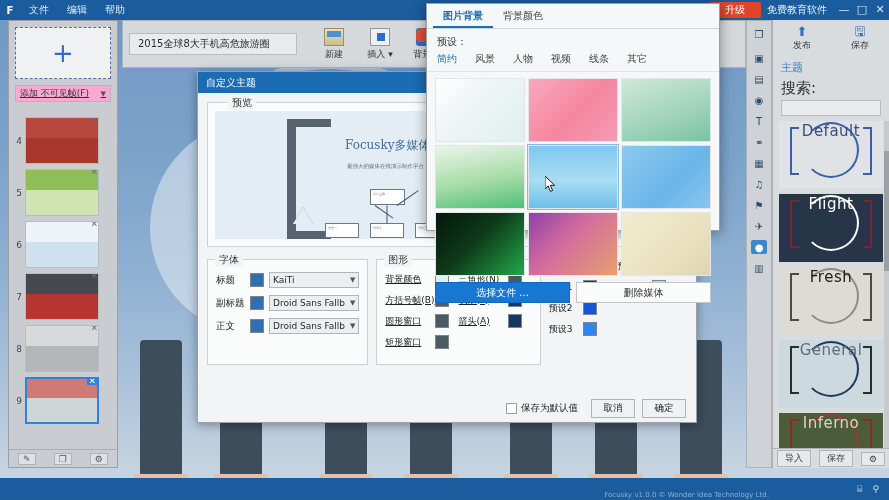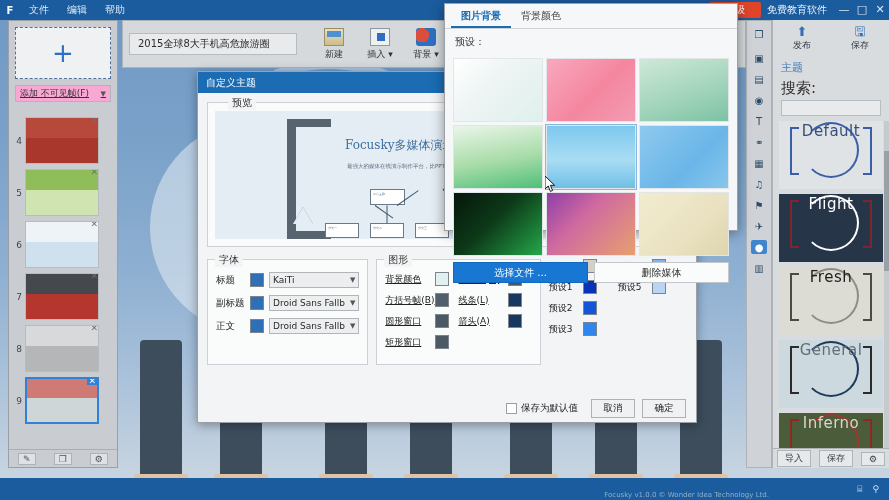--- a/index.html
+++ b/index.html
@@ -241,21 +241,21 @@
   }
   .chk { display: flex; align-items: center; gap: 4px; font-size: 9.5px; color: #222; margin-right: 6px; padding-left: 40px;}
   .chk .bx { width: 11px; height: 11px; border: 1px solid #9aa0a6; background: #fff; }
   .btn {
     min-width: 44px; height: 19px; background: #f0f1f2; border: 1px solid #adb2b7;
     font-size: 9.5px; color: #222; display: flex; align-items: center; justify-content: center;
   }
 
   
   .dlg2 {
-    position: absolute; left: 444px; top: 3px; width: 294px; height: 228px;
+    position: absolute; left: 426px; top: 3px; width: 294px; height: 228px;
     background: #f6f7f8; border: 1px solid #9aa0a6; z-index: 60;
     box-shadow: 0 2px 12px rgba(0,0,0,.4);
   }
   .tabs {
     display: flex; height: 25px; border-bottom: 1px solid #d0d4d7; padding-left: 6px; align-items: flex-end;
   }
   .tab {
     padding: 0 10px; height: 24px; line-height: 24px; font-size: 10px; color: #444;
   }
   .tab.active { color: #1b6cb3; border-bottom: 2px solid #1b6cb3; font-weight: bold;}
@@ -611,20 +611,28 @@
       <div class="btn">确定</div>
     </div>
   </div>
 
   <div class="dlg2">
     <div class="tabs" id="ibg-tabs">
         <div class="tab active">图片背景</div>
         <div class="tab">背景颜色</div>
       </div>
     <div class="preset-lbl">预设：</div>
+    <div class="subtabs" id="ibg-subtabs">
+        <div class="subtab active">简约</div>
+        <div class="subtab">风景</div>
+        <div class="subtab">人物</div>
+        <div class="subtab">视频</div>
+        <div class="subtab">线条</div>
+        <div class="subtab">其它</div>
+      </div>
     <div class="grid-wrap">
       <div class="grid-imgs" id="ibg-grid">
           <div class="thumb-img" style="background: linear-gradient(135deg, rgb(255, 255, 255) 0%, rgb(238, 245, 244) 40%, rgb(223, 240, 236) 100%);"></div>
           <div class="thumb-img" style="background: linear-gradient(135deg, rgb(249, 168, 190) 0%, rgb(244, 134, 159) 55%, rgb(242, 156, 180) 100%);"></div>
           <div class="thumb-img" style="background: linear-gradient(160deg, rgb(207, 232, 216) 0%, rgb(159, 211, 185) 60%, rgb(124, 194, 164) 100%);"></div>
           <div class="thumb-img" style="background: linear-gradient(170deg, rgb(234, 245, 234) 0%, rgb(168, 220, 168) 55%, rgb(79, 191, 122) 100%);"></div>
           <div class="thumb-img" style="background: linear-gradient(rgb(126, 200, 238) 0%, rgb(169, 221, 243) 55%, rgb(111, 191, 230) 100%); outline: rgb(138, 182, 224) solid 1px;"></div>
           <div class="thumb-img" style="background: linear-gradient(135deg, rgb(142, 201, 239) 0%, rgb(106, 182, 232) 60%, rgb(136, 198, 236) 100%);"></div>
           <div class="thumb-img" style="background: linear-gradient(135deg, rgb(6, 22, 11) 0%, rgb(13, 58, 24) 45%, rgb(36, 168, 74) 100%);"></div>
           <div class="thumb-img" style="background: linear-gradient(135deg, rgb(143, 63, 168) 0%, rgb(208, 106, 160) 40%, rgb(231, 160, 111) 100%);"></div>

